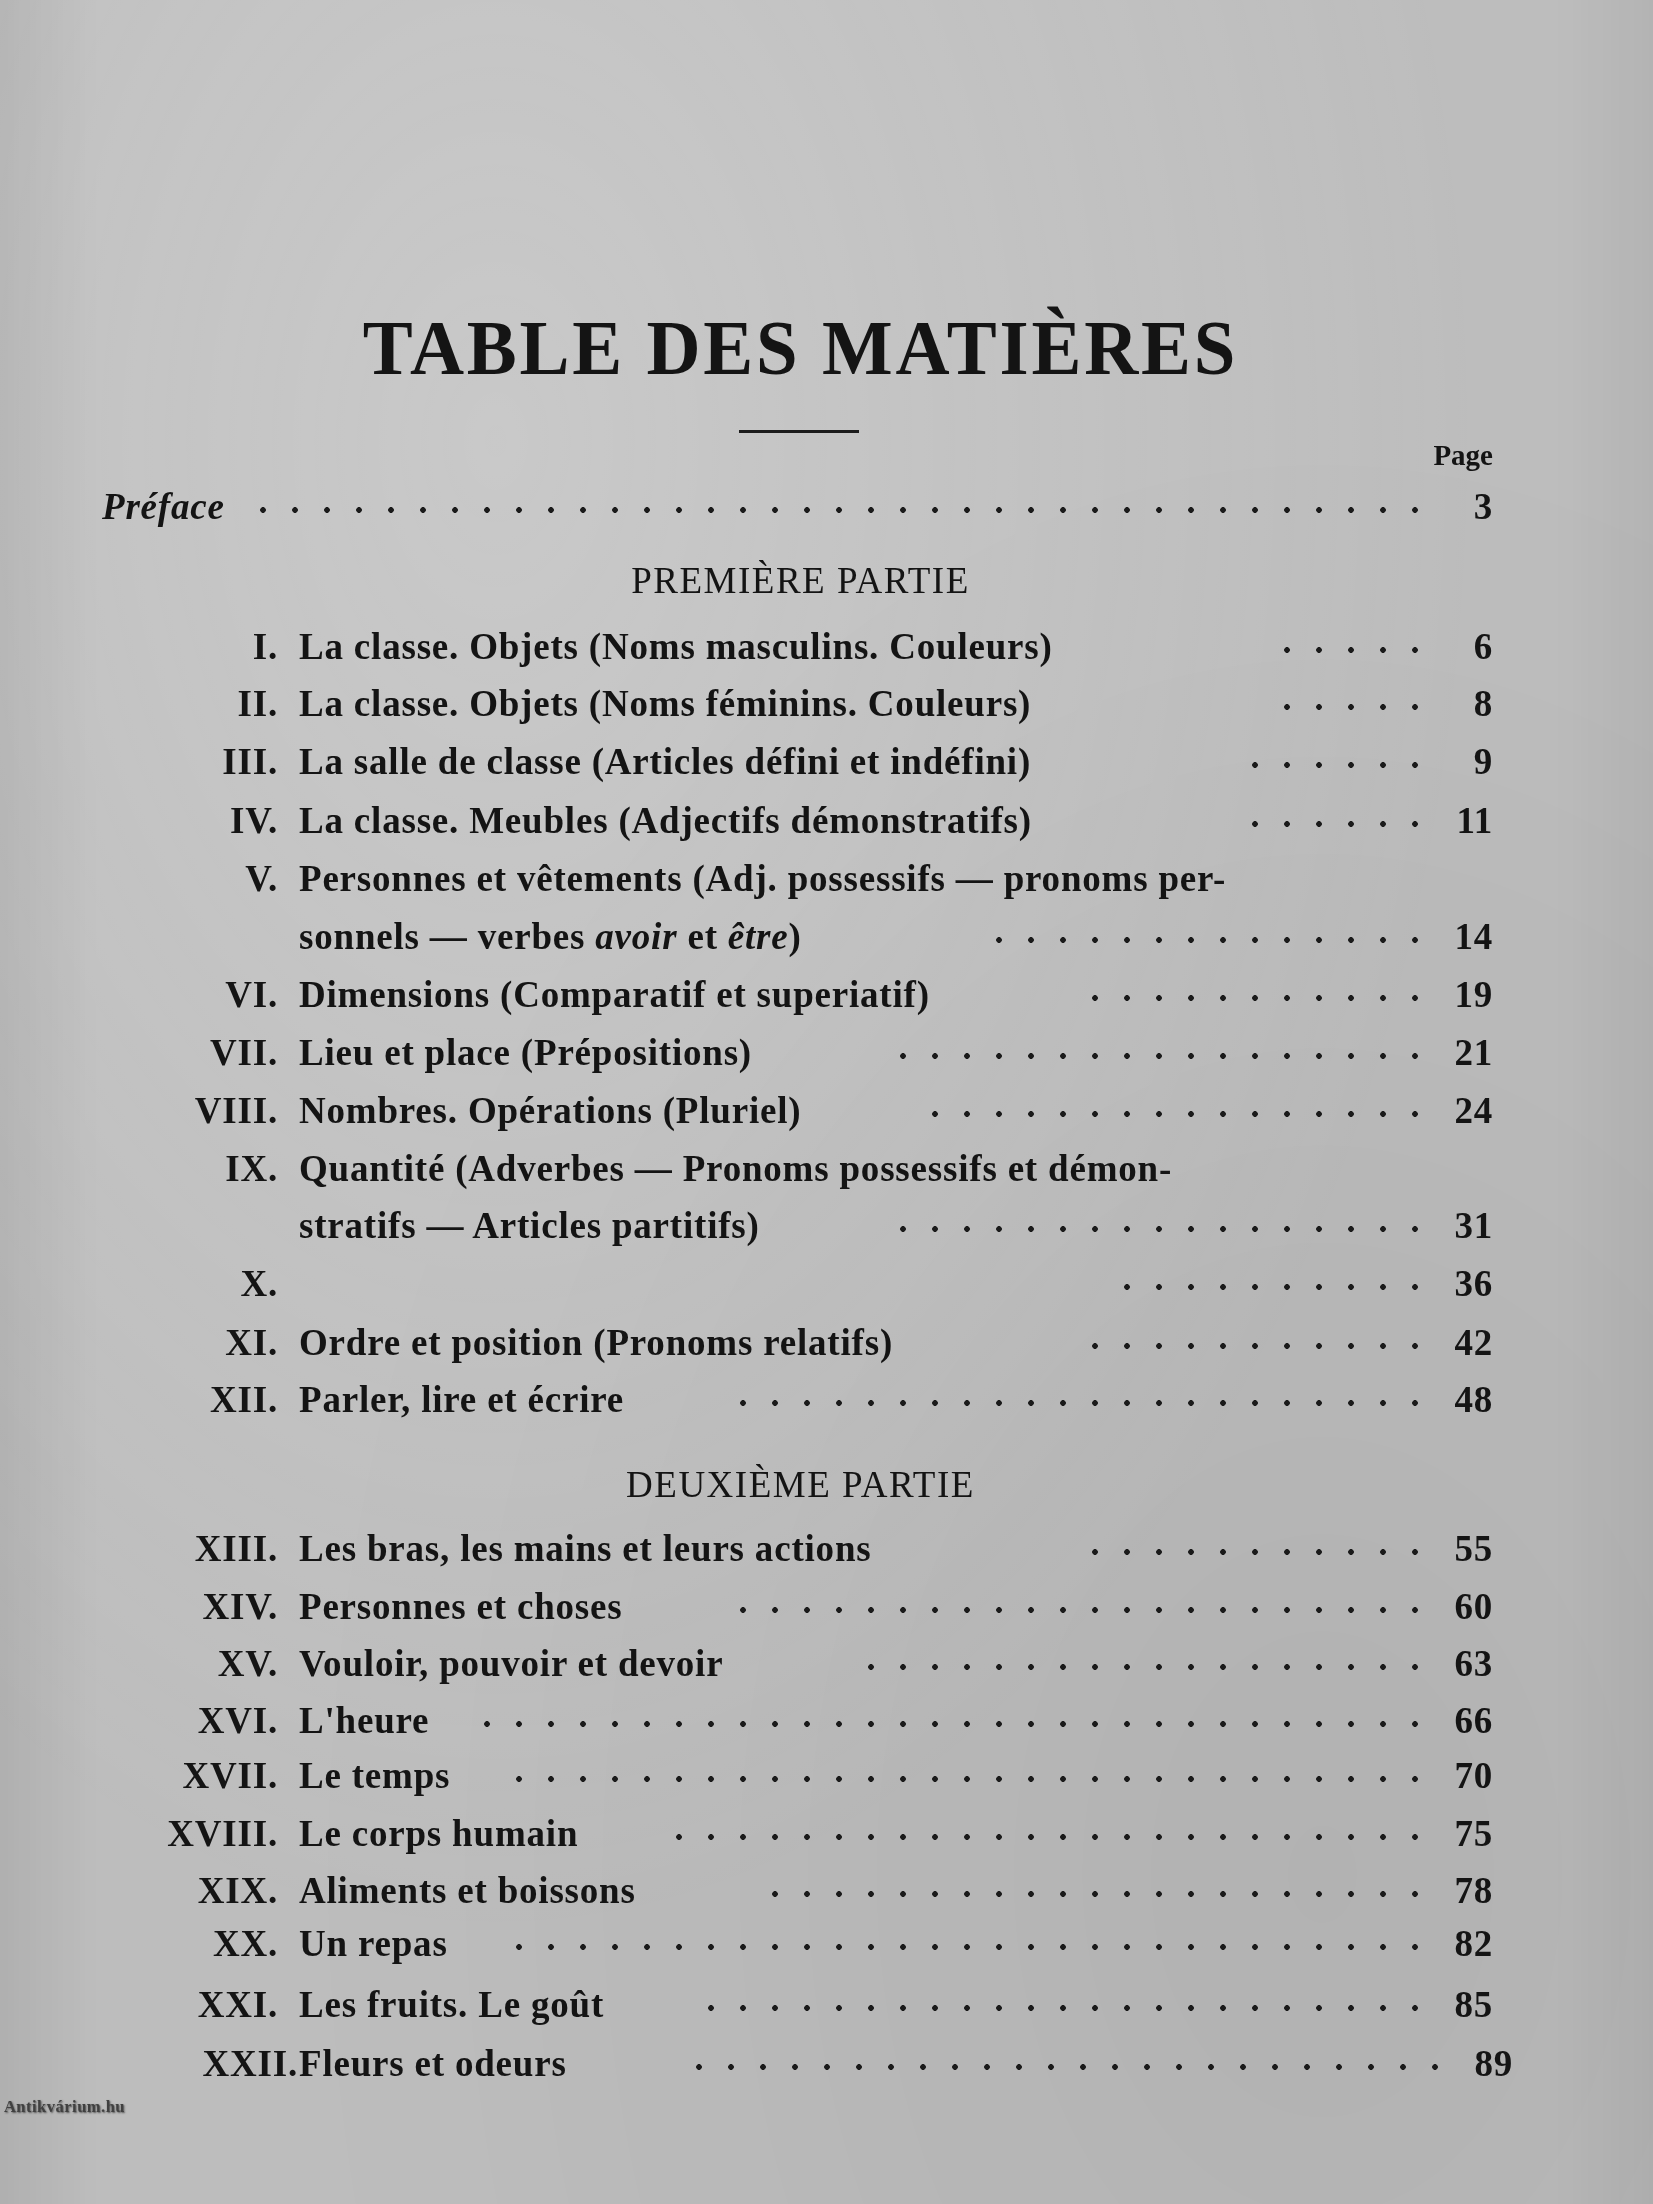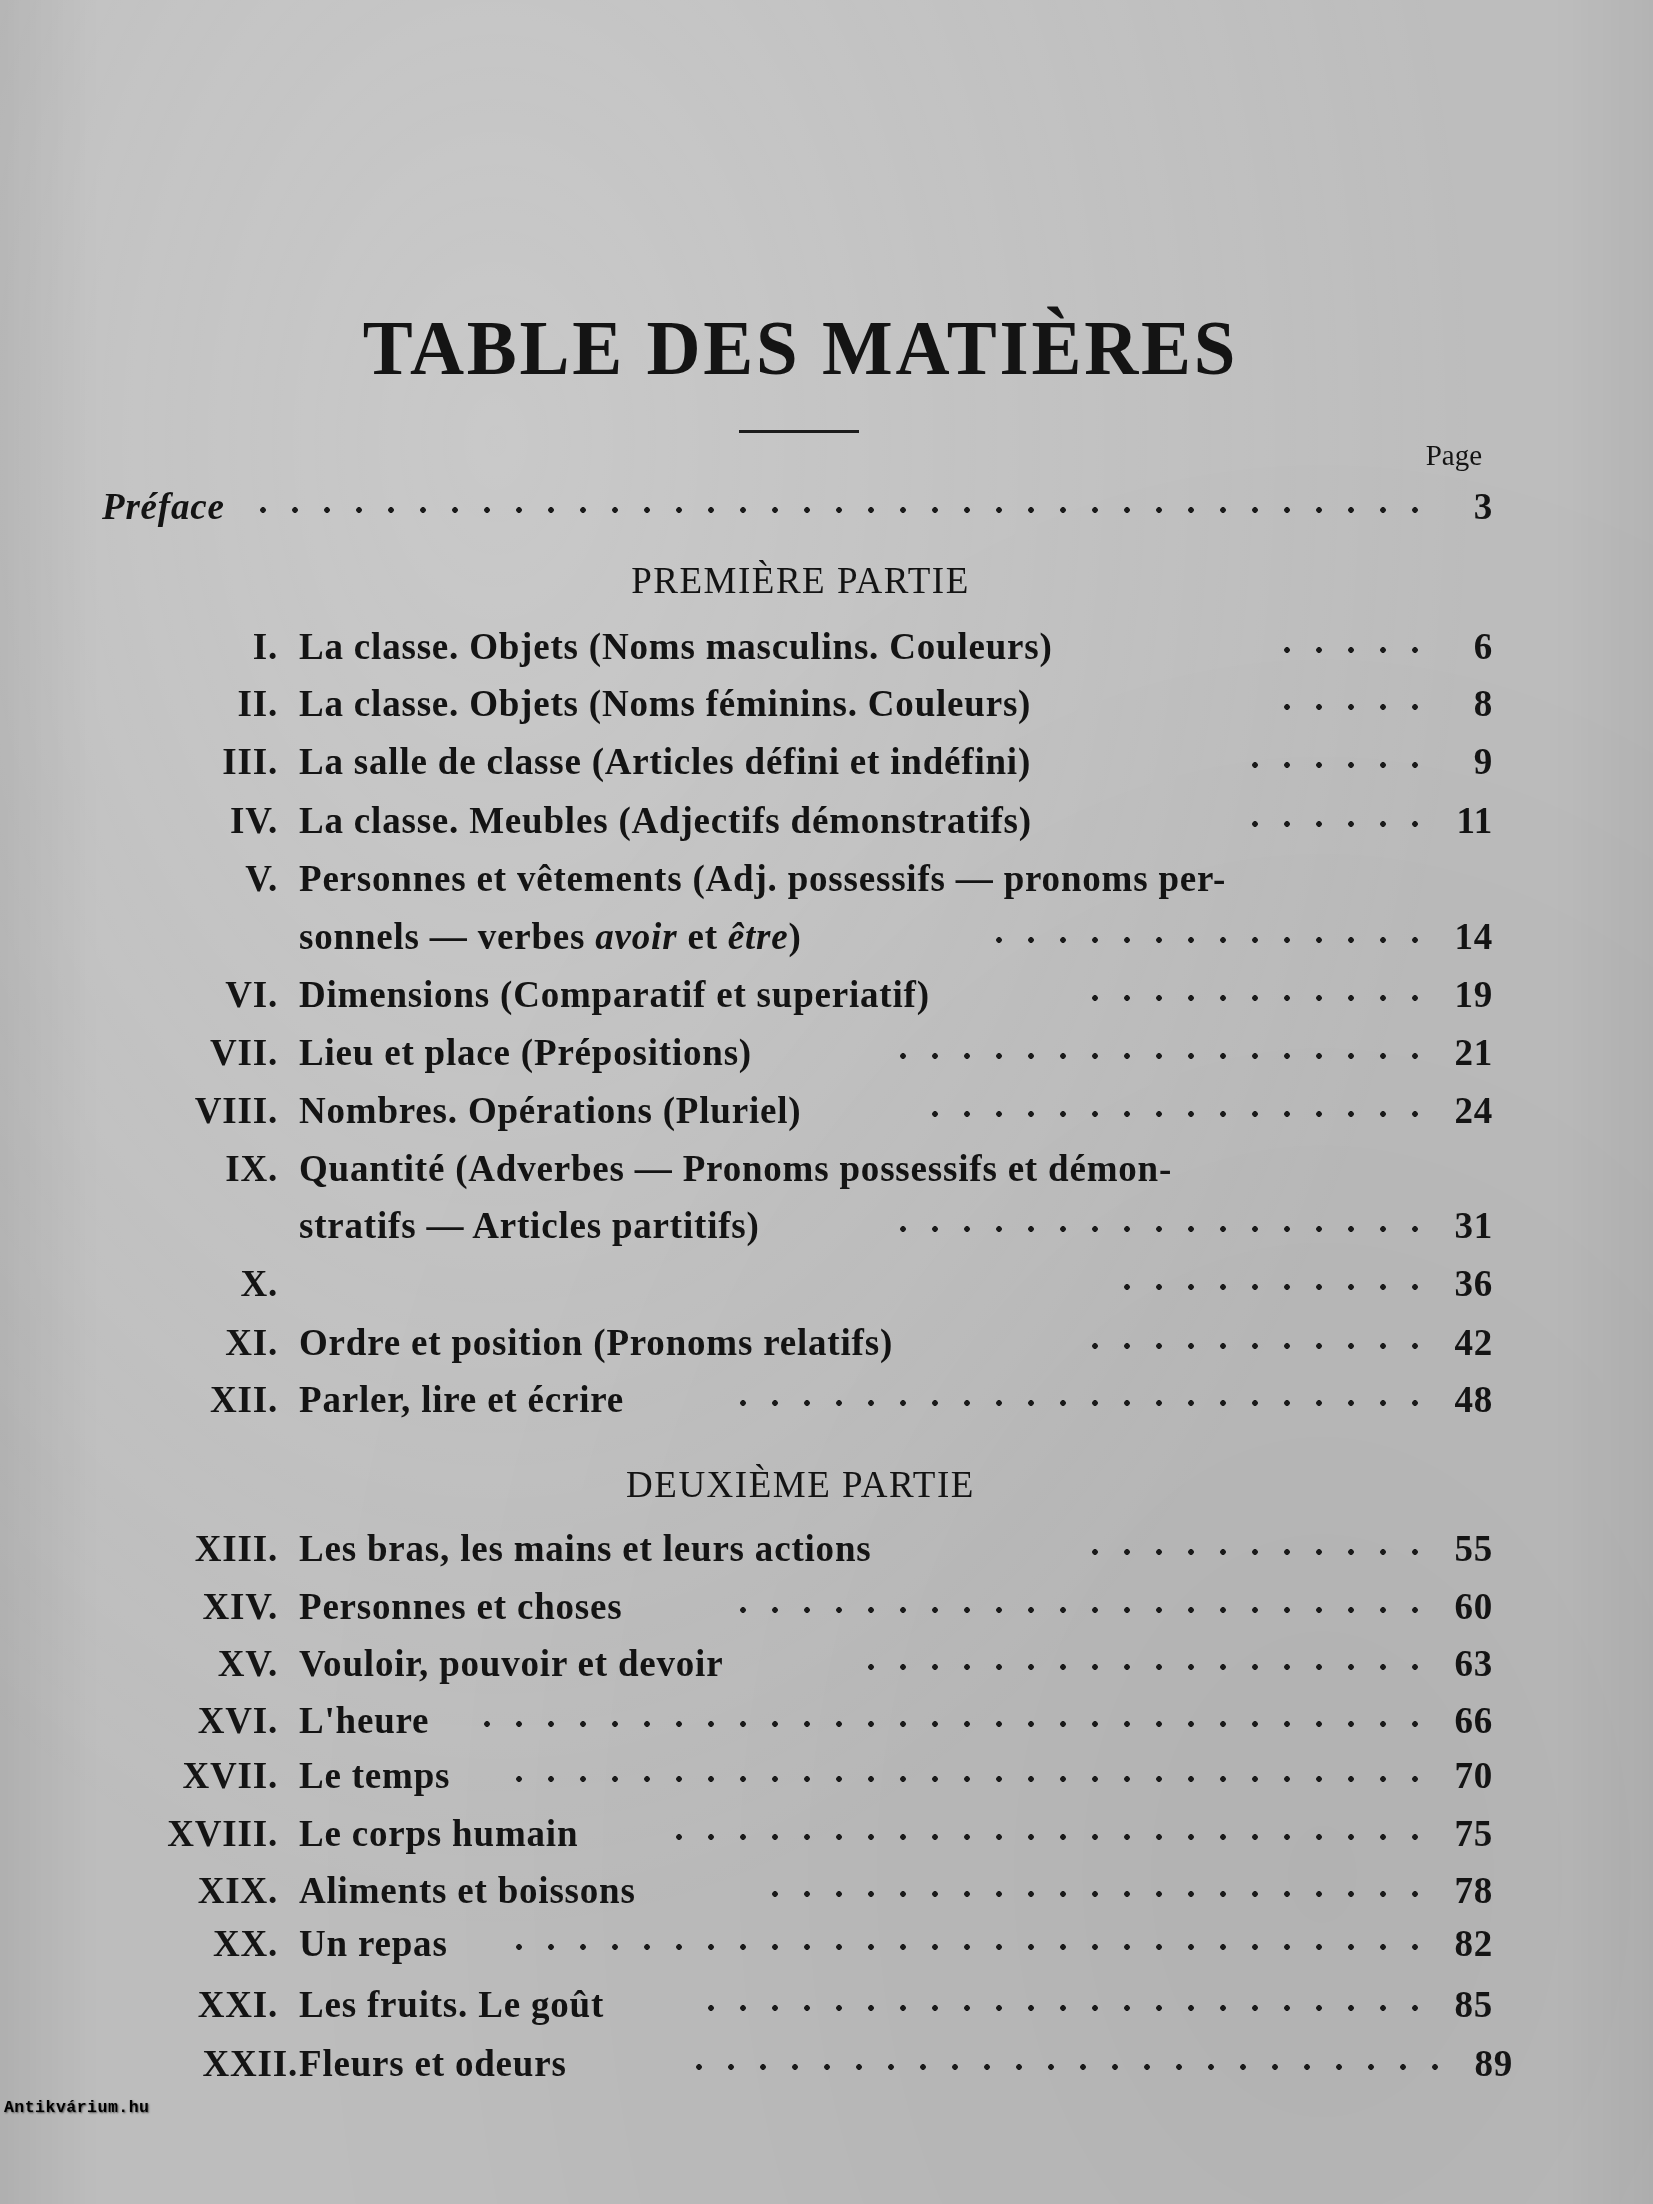--- a/index.html
+++ b/index.html
@@ -41,24 +41,24 @@
   .rule {
     position: absolute;
     left: 739px;
     top: 430px;
     width: 120px;
     height: 2.9px;
     background: #1c1c1c;
   }
   .page-col-head {
     position: absolute;
-    right: 172px;
+    right: 161px;
     top: 439px;
     font-size: 29px;
-    font-weight: normal;
+    font-weight: bold;
     font-family: "Liberation Serif", serif;
   }
   .toc {
     position: absolute;
     left: 0;
     top: 0;
     width: 1654px;
   }
   .row {
     position: absolute;
@@ -111,24 +111,24 @@
     text-align: center;
     font-size: 37px;
     font-weight: normal;
     letter-spacing: 1.5px;
     font-family: "Liberation Serif", serif;
   }
   .watermark {
     position: absolute;
     left: 3.9px;
     bottom: 7.8px;
-    font-family: Liberation Mono, monospace;
+    font-family: Liberation Serif, serif;
     font-weight: bold;
     font-size: 16.5px;
-    color: #000000;
+    color: #404040;
     text-shadow: 1px 1px 1.9px #555;
     letter-spacing: 0.5px;
   }
 </style>
 </head>
 <body>
 
 <div class="page">
 
   <div class="title">TABLE DES MATIÈRES</div>

